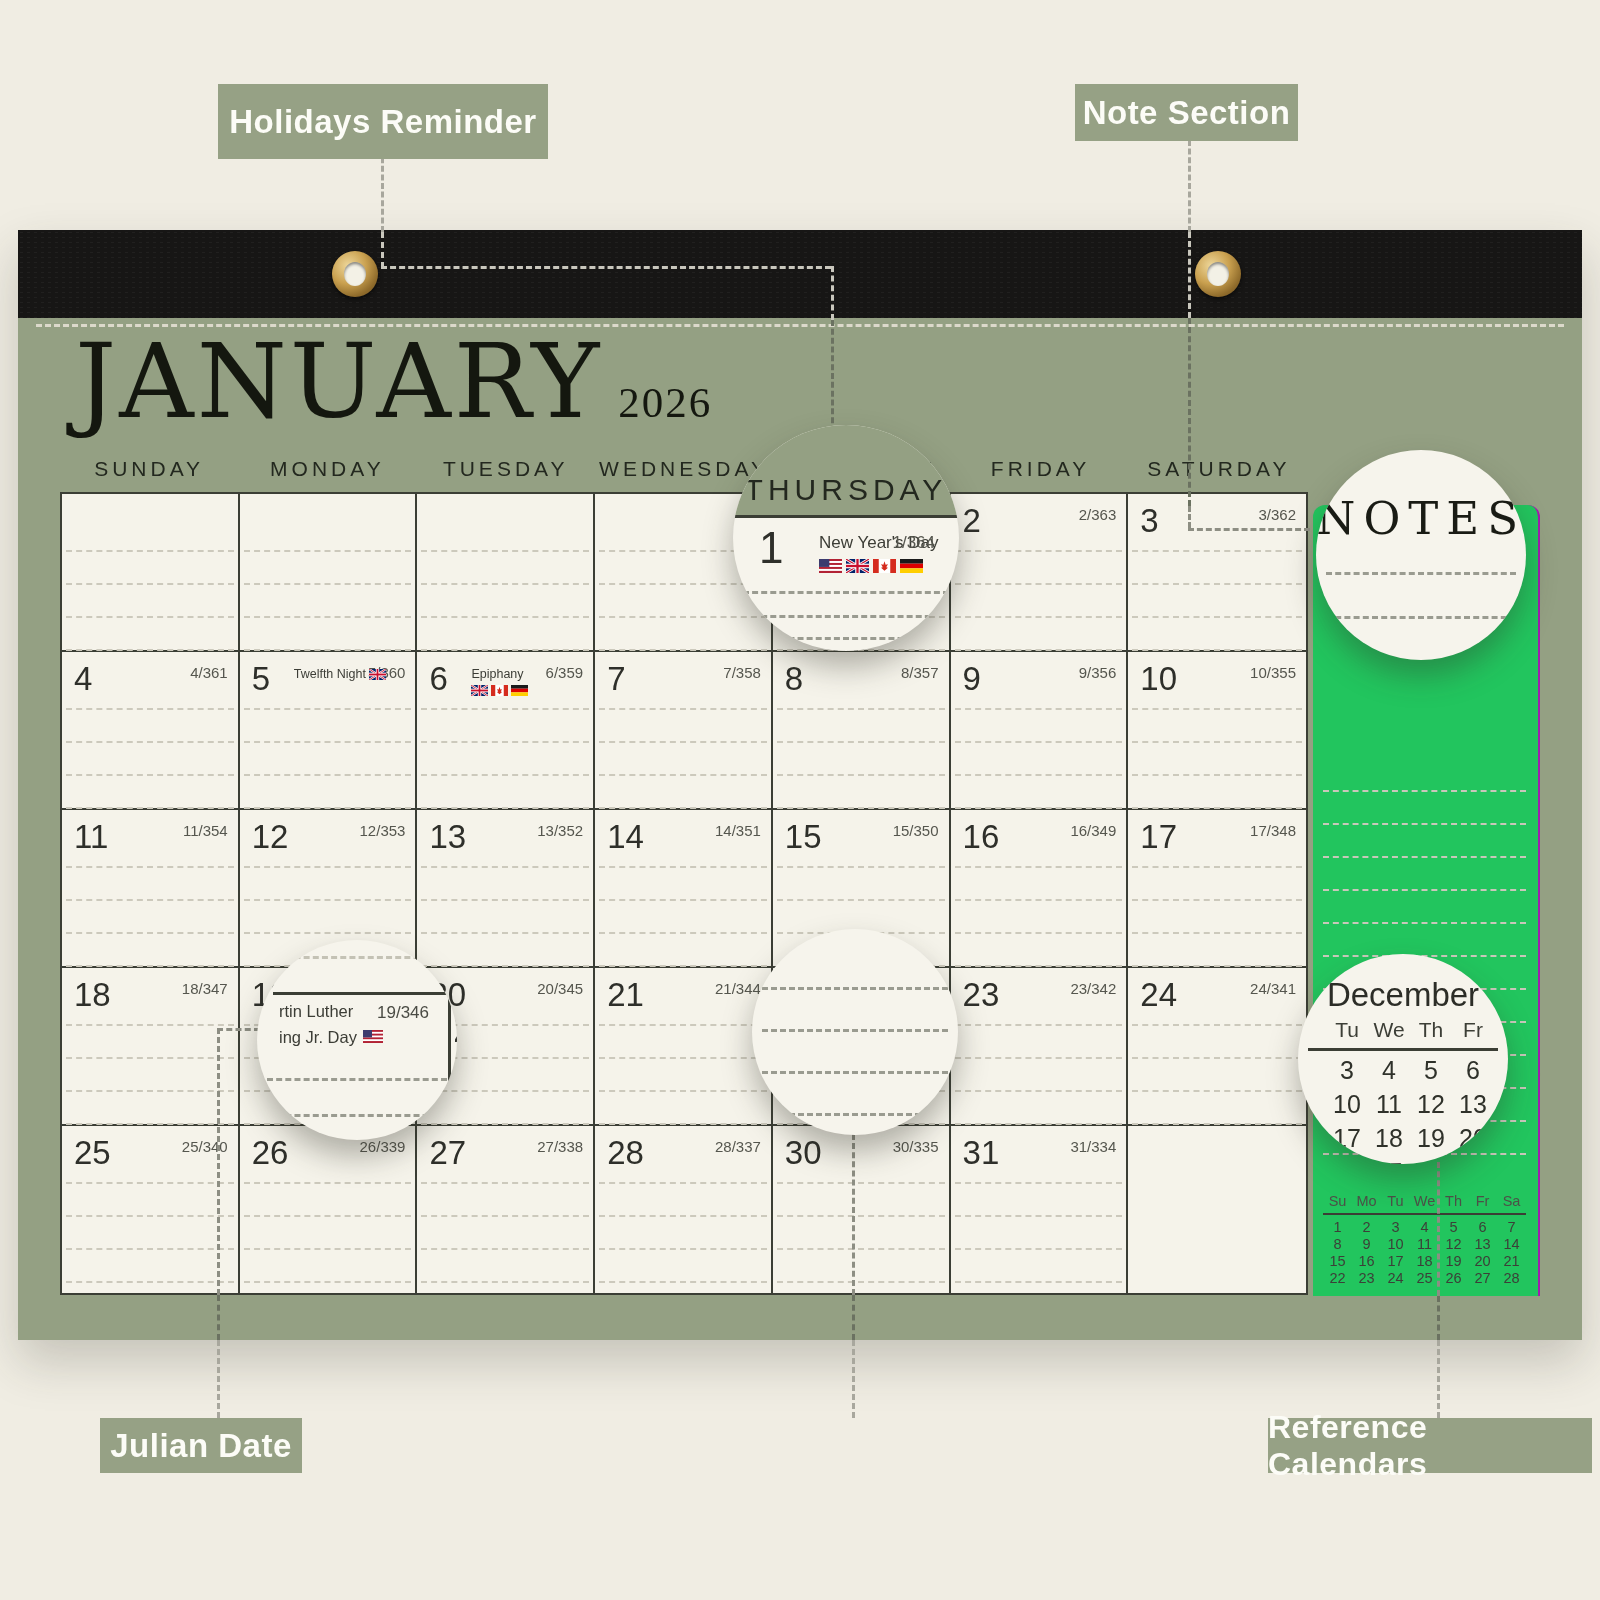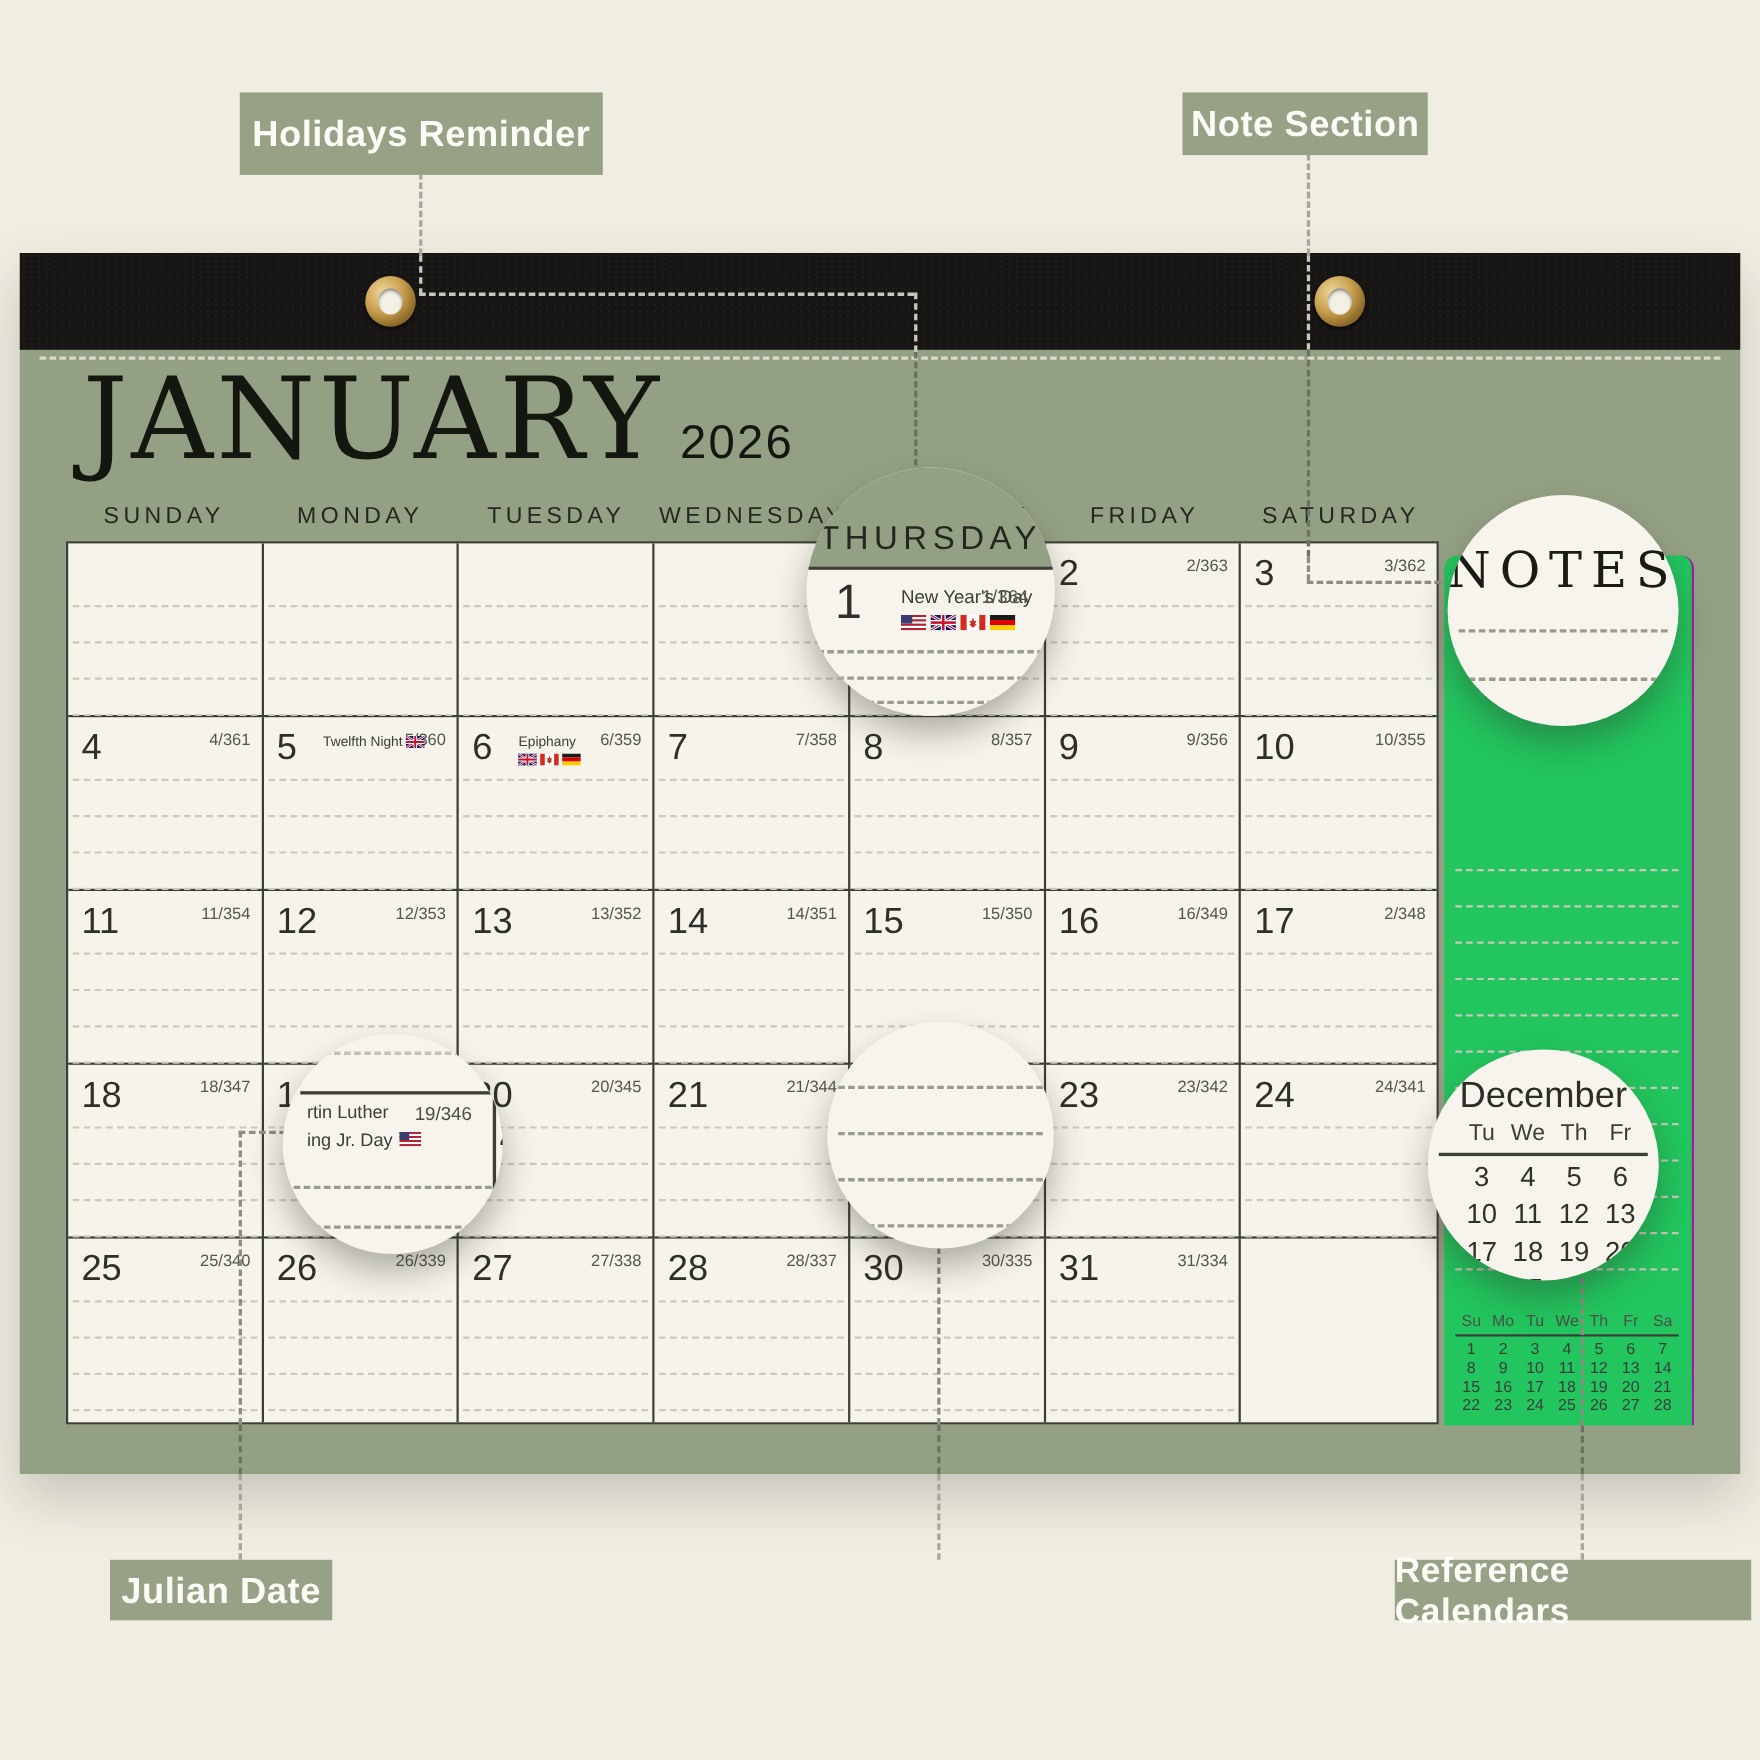--- a/index.html
+++ b/index.html
@@ -28,21 +28,21 @@
          background-size:7px 5px;}
   .stitch{position:absolute;left:18px;right:18px;top:94px;border-top:3px dashed #dcd9cb;}
   .grommet{position:absolute;top:21px;width:46px;height:46px;border-radius:50%;
            background:radial-gradient(circle at 35% 32%,#eed79a,#c9a04f 42%,#8f6b2b 72%,#6e5120);
            box-shadow:0 2px 4px rgba(0,0,0,.6);}
   .grommet::after{content:"";position:absolute;left:12px;top:11px;width:22px;height:24px;border-radius:50%;
            background:#f3f1e6;box-shadow:inset 0 2px 3px rgba(0,0,0,.45);}
   #grom1{left:314px;} #grom2{left:1177px;}
   .title{position:absolute;left:57px;top:100px;white-space:nowrap;color:#14170f;}
   .title .month{font-family:"DejaVu Serif",serif;font-size:103px;line-height:1;letter-spacing:3px;}
-  .title .year{font-family:Liberation Sans, sans-serif;font-size:43px;letter-spacing:2px;margin-left:16px;}
+  .title .year{font-family:Liberation Serif, serif;font-size:43px;letter-spacing:2px;margin-left:16px;}
   .dayrow{position:absolute;left:42px;top:227px;width:1248px;height:34px;display:grid;
           grid-template-columns:repeat(7,1fr);}
   .dayname{text-align:center;font-size:21px;letter-spacing:4px;color:#23281f;}
   
   .grid{position:absolute;left:42px;top:262px;width:1248px;height:803px;background:#f5f3ea;
         border:2px solid #3b3e35;box-sizing:border-box;display:grid;
         grid-template-columns:repeat(7,1fr);grid-template-rows:158px 158px 158px 158px 1fr;}
   .cell{position:relative;border-right:2px solid #3b3e35;border-bottom:2px solid #3b3e35;}
   .cell:nth-child(7n){border-right:none;}
   .cell:nth-child(n+29){border-bottom:none;}
@@ -369,21 +369,21 @@
           <div class="wline" style="top: 155px;"></div>
           <div class="num">16</div>
           <div class="jul">16/349</div>
         </div>
         <div class="cell">
           <div class="wline" style="top: 56px;"></div>
           <div class="wline" style="top: 89px;"></div>
           <div class="wline" style="top: 122px;"></div>
           <div class="wline" style="top: 155px;"></div>
           <div class="num">17</div>
-          <div class="jul">2/348</div>
+          <div class="jul">17/348</div>
         </div>
         <div class="cell">
           <div class="wline" style="top: 56px;"></div>
           <div class="wline" style="top: 89px;"></div>
           <div class="wline" style="top: 122px;"></div>
           <div class="wline" style="top: 155px;"></div>
           <div class="num">18</div>
           <div class="jul">18/347</div>
         </div>
         <div class="cell">

